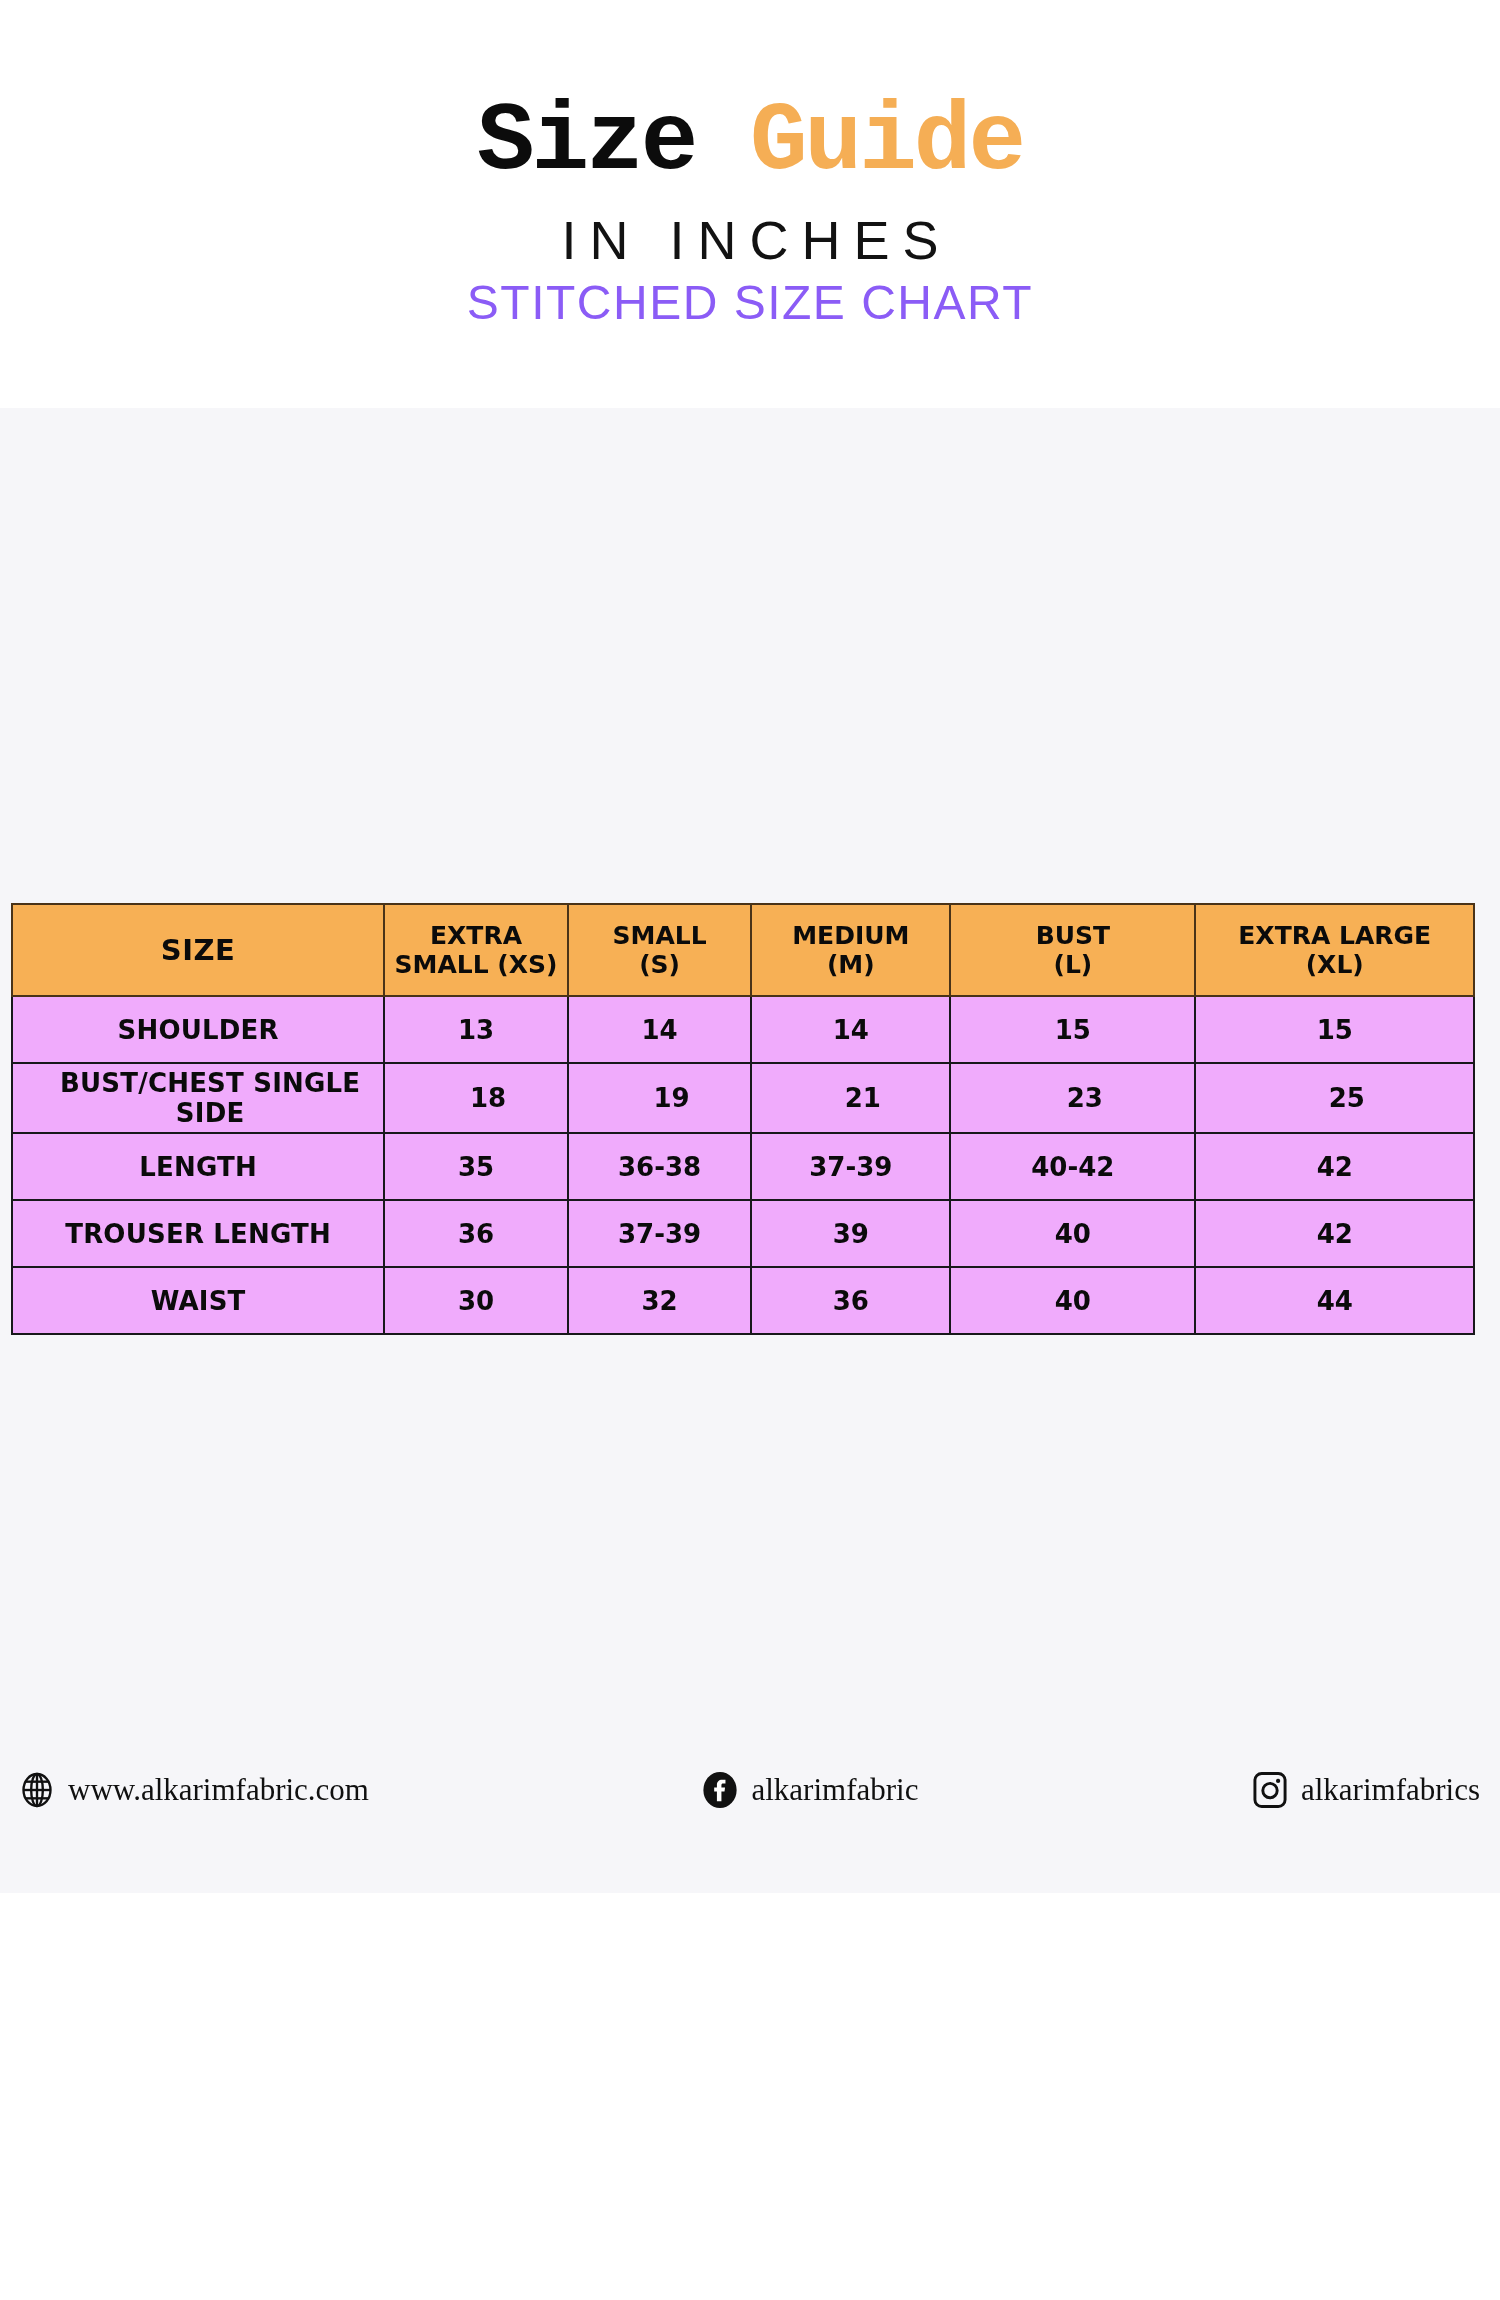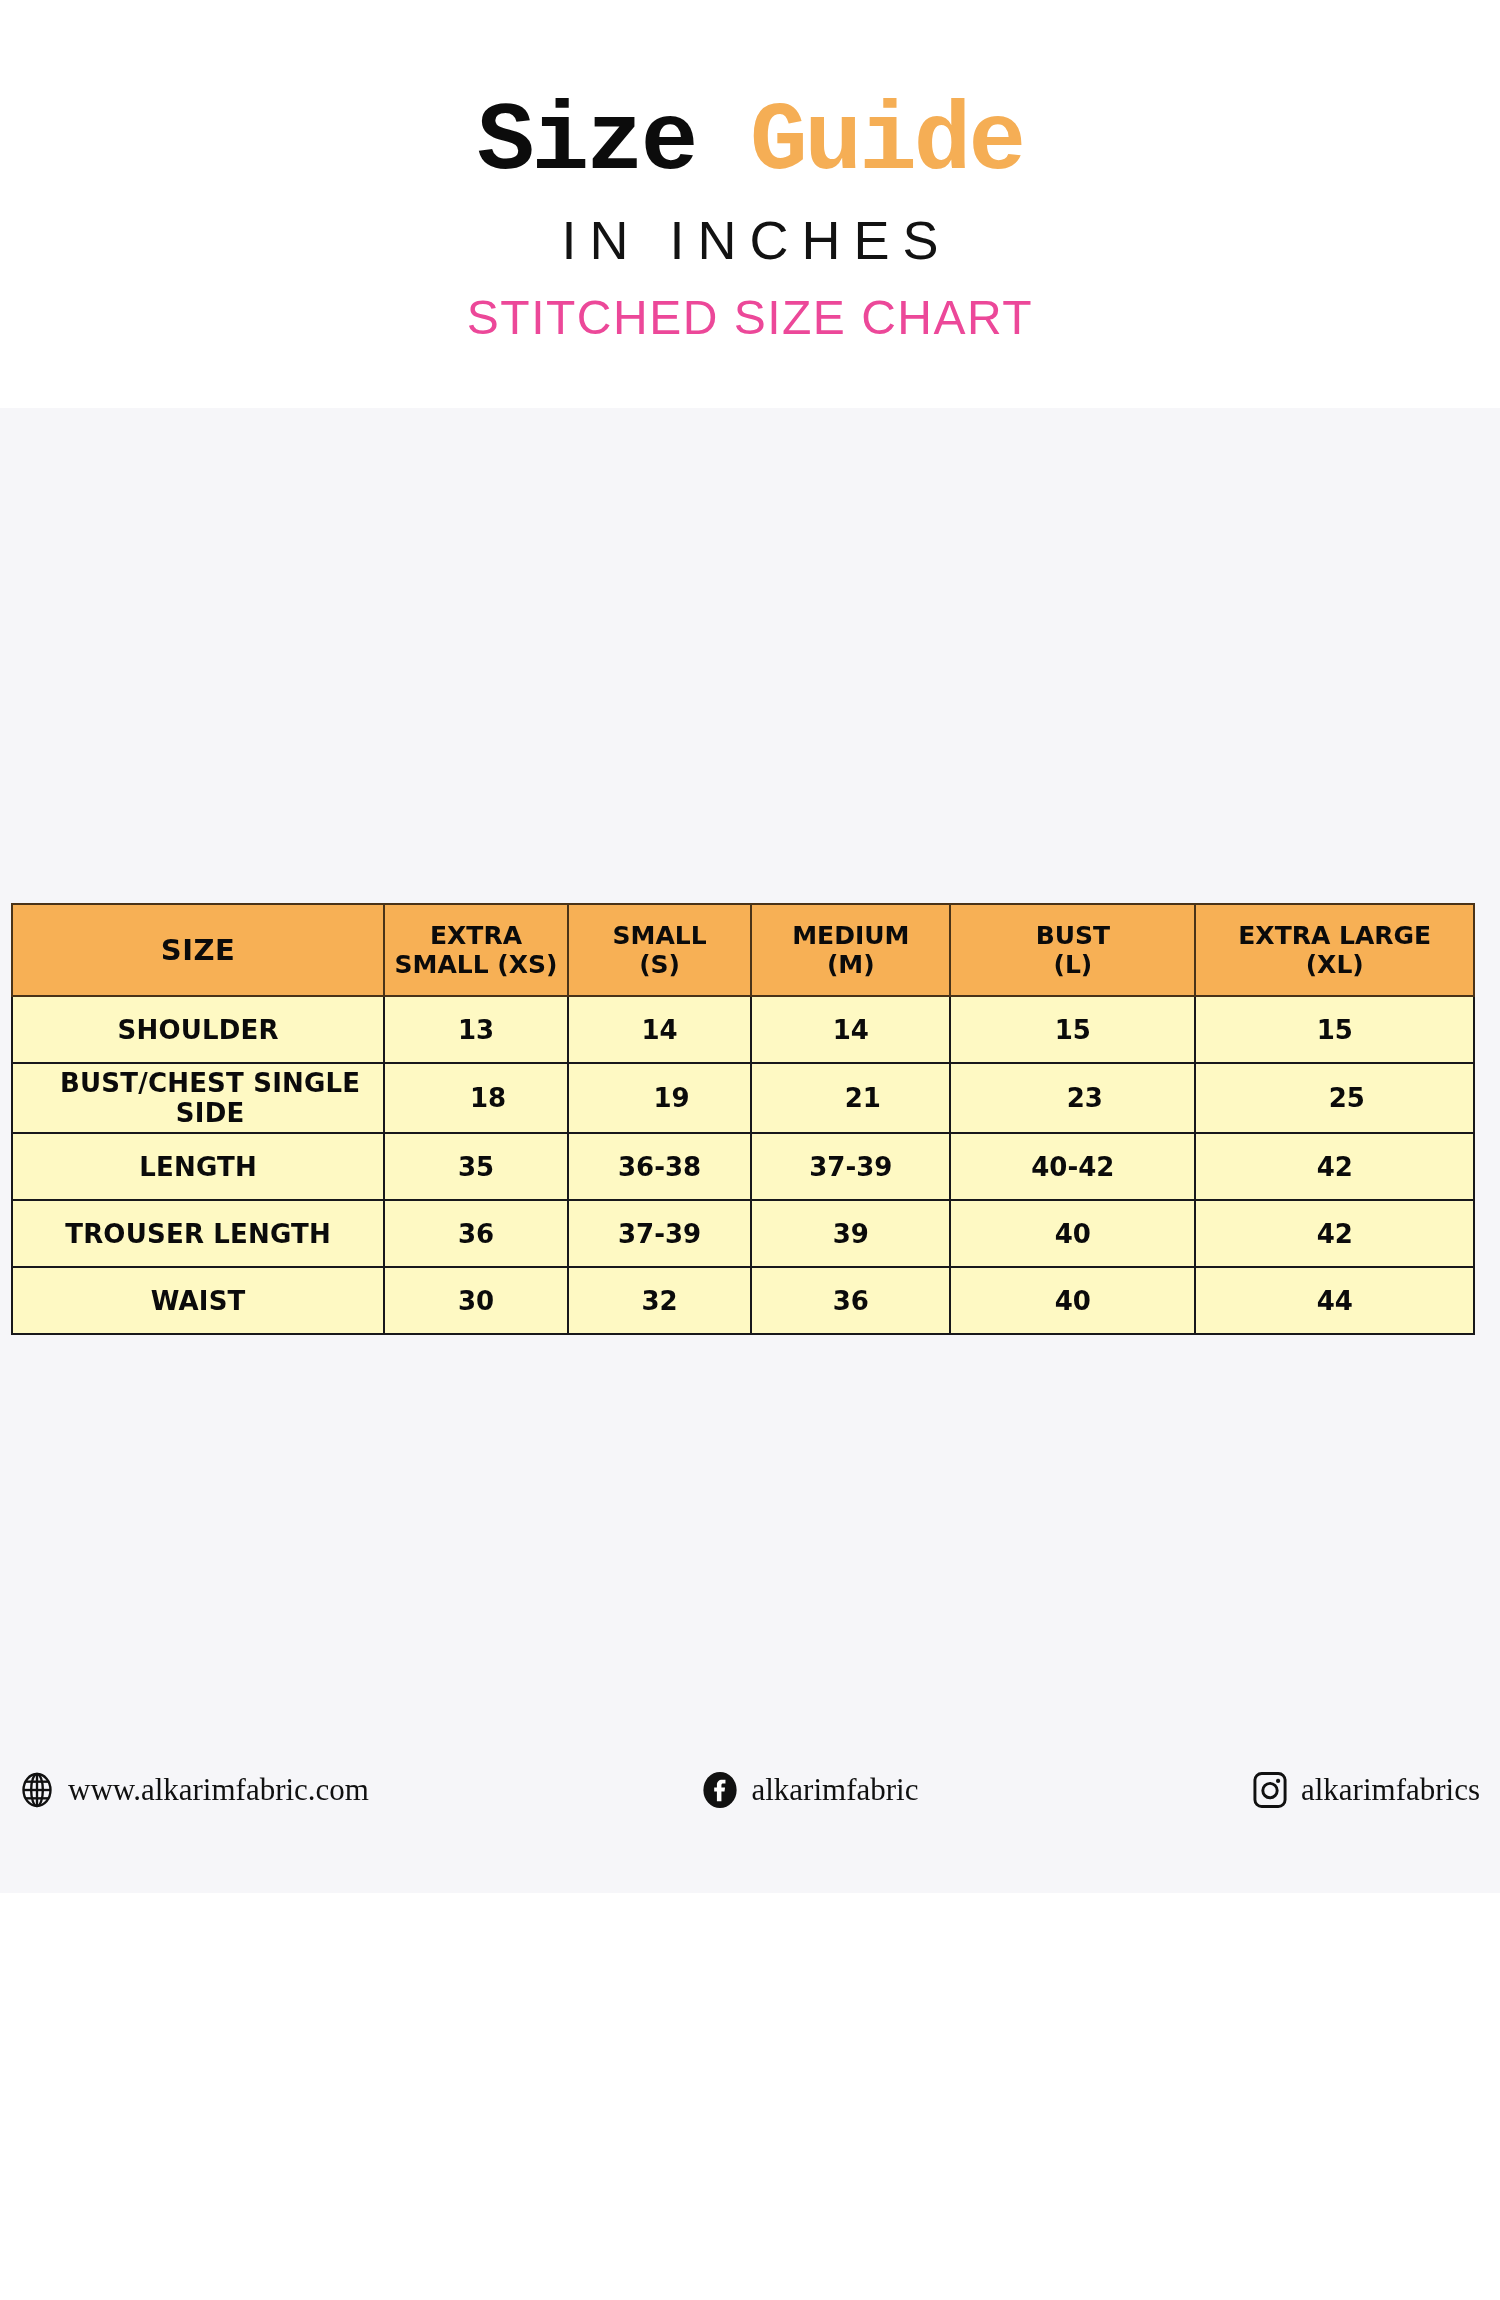--- a/index.html
+++ b/index.html
@@ -53,26 +53,26 @@
   #subtitle-1 {
     margin-top: 18px;
     font-family: "Liberation Sans", sans-serif;
     font-weight: 400;
     font-size: 54px;
     letter-spacing: 13px;
     color: #121212;
     text-indent: 13px;
   }
   #subtitle-2 {
-    margin-top: 19px;
+    margin-top: 4px;
     font-family: "Liberation Sans", sans-serif;
     font-weight: 400;
     font-size: 48px;
     letter-spacing: 1.5px;
-    color: #ec4899;
+    color: #8b5cf6;
   }
 
   
   #size-table {
     position: absolute;
     left: 11px;
     top: 903px;
     width: 1464px;
     border-collapse: collapse;
     table-layout: fixed;
@@ -95,21 +95,21 @@
     padding: 4px 3px;
   }
   #size-table thead th.h-size {
     font-size: 29px;
     letter-spacing: 0.5px;
   }
   #size-table tbody td {
     height: 61px;
     font-size: 26px;
     padding: 2px 4px;
-    background: #fef9c3;
+    background: #f0abfc;
   }
   #size-table tbody td.row-label {
     font-size: 26px;
     letter-spacing: 0.2px;
   }
   #size-table tbody tr.tall td { height: 64px; padding-left: 28px; }
 
   
   col.c-label { width: 290px; }
   col.c-xs    { width: 143px; }

